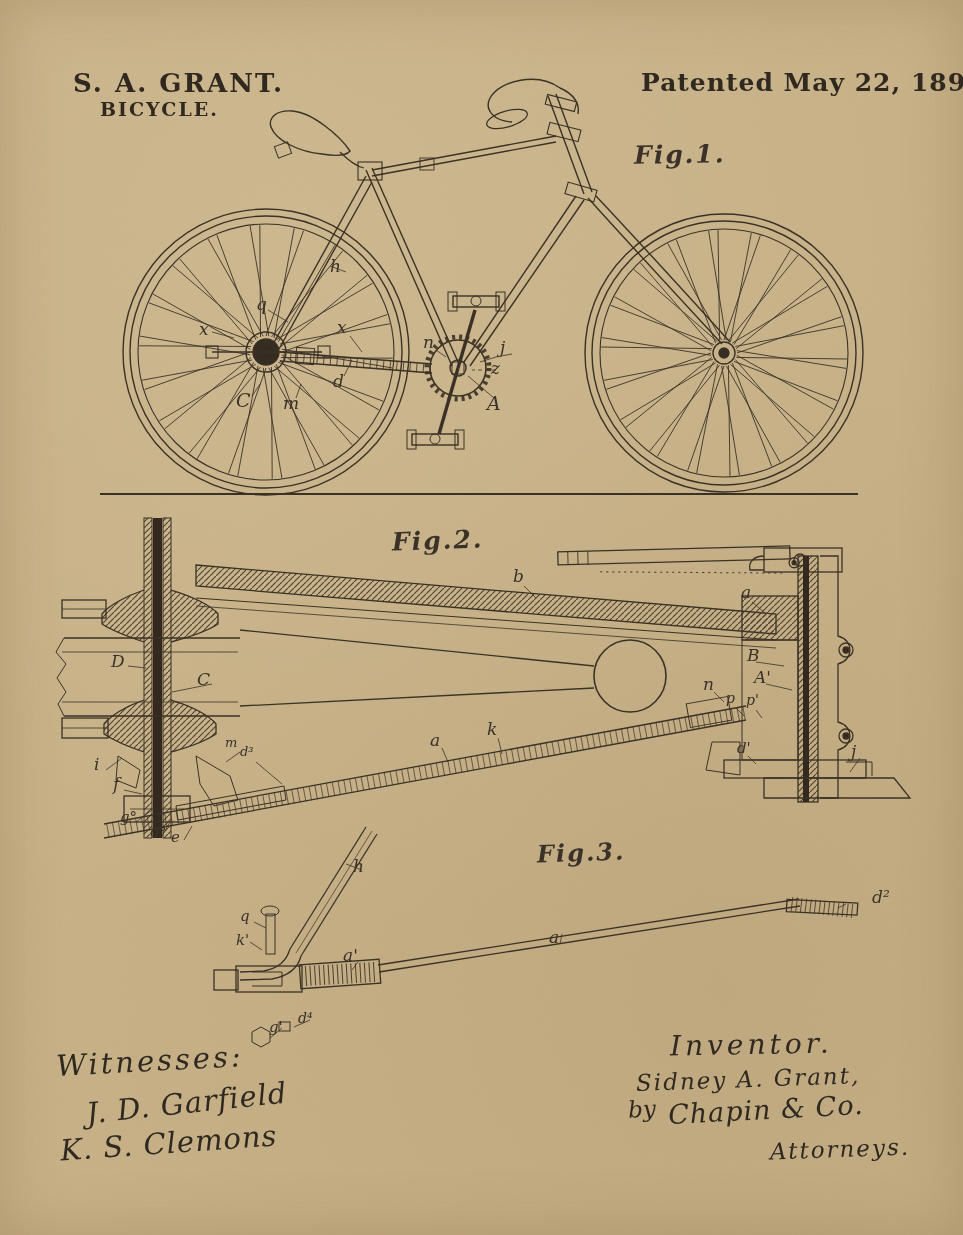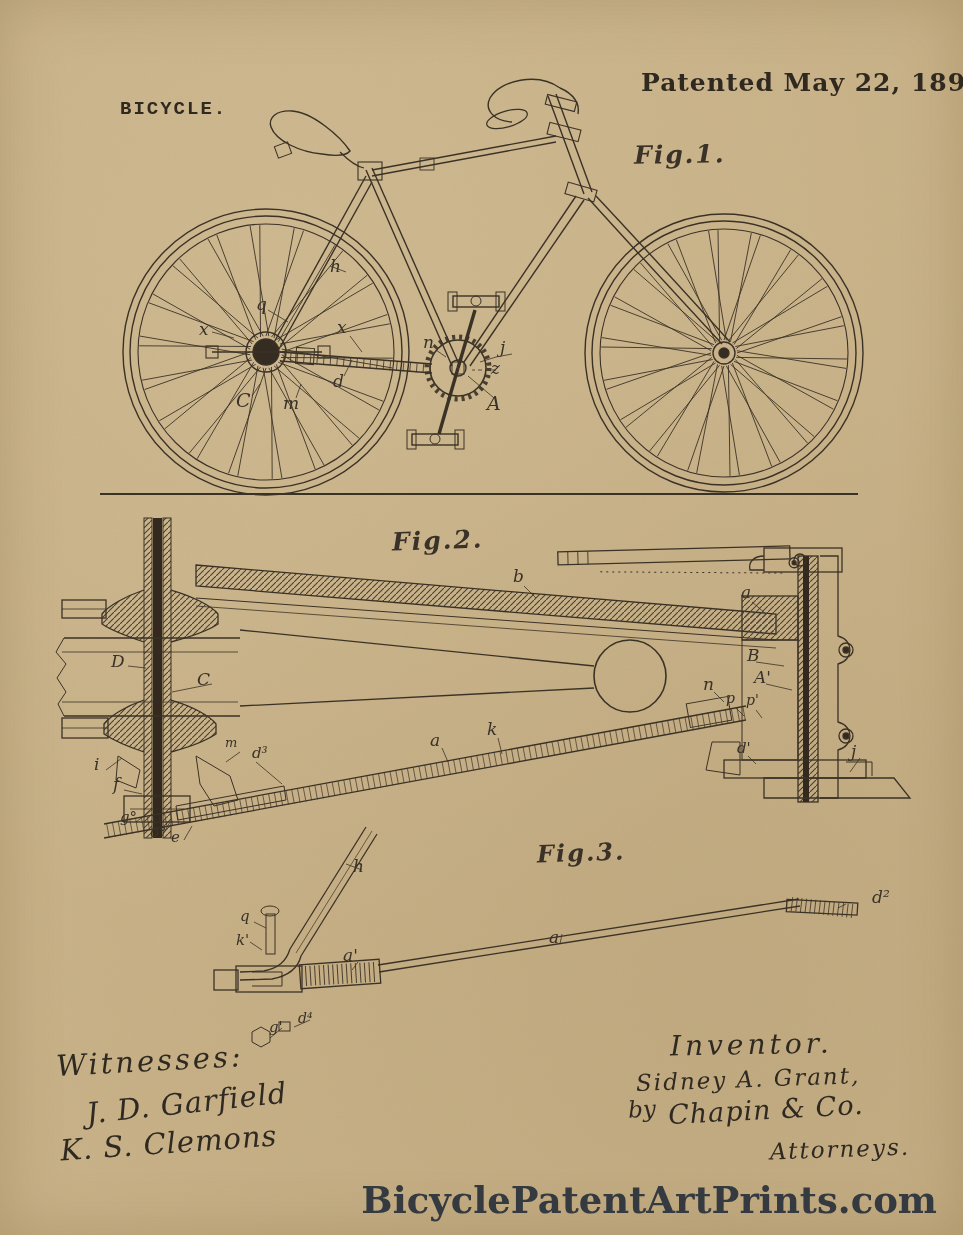--- a/index.html
+++ b/index.html
@@ -10,21 +10,21 @@
       radial-gradient(circle at 30% 20%, rgba(255,246,220,.10), rgba(0,0,0,0) 60%),
       radial-gradient(circle at 75% 80%, rgba(120,95,55,.10), rgba(0,0,0,0) 55%);
     box-shadow: inset 0 0 60px rgba(110,85,45,.25);
     font-family:"DejaVu Serif", serif;
     color:#352e24;
   }
   .art{position:absolute;inset:0;}
   .txt{position:absolute;white-space:nowrap;}
   .hdr{font-weight:bold;color:#30291f;}
   .name{left:73px;top:68px;font-size:26px;letter-spacing:2px;}
-  .subtitle{left:120px;top:98px;font-size:19px;letter-spacing:2px;font-family:Liberation Mono, monospace;}
+  .subtitle{left:100px;top:98px;font-size:19px;letter-spacing:2px;}
   .pdate{left:641px;top:68px;font-size:25px;letter-spacing:1px;}
   .figlab{font-style:italic;font-weight:bold;color:#3a3228;letter-spacing:2px;}
   .f1{left:634px;top:140px;font-size:25px;transform:rotate(-1deg);}
   .f2{left:392px;top:526px;font-size:25px;transform:rotate(-2deg);}
   .f3{left:537px;top:838px;font-size:24px;transform:rotate(-2deg);}
   .pl{position:absolute;font-style:italic;font-size:17px;color:#3a3228;}
   .script{font-style:italic;color:#2f2a21;}
   .wit{left:56px;top:1044px;font-size:29px;letter-spacing:3px;transform:rotate(-3deg);}
   .sig1{left:86px;top:1086px;font-size:29px;transform:rotate(-6deg);letter-spacing:1px;}
   .sig2{left:60px;top:1126px;font-size:29px;transform:rotate(-4deg);letter-spacing:1px;}
@@ -530,20 +530,21 @@
         <line x1="250" y1="942" x2="262" y2="950"></line>
           <line x1="358" y1="962" x2="352" y2="970"></line>
         <line x1="560" y1="944" x2="562" y2="934"></line>
           <line x1="846" y1="904" x2="838" y2="908"></line>
         <line x1="282" y1="1028" x2="270" y2="1038"></line>
           <line x1="310" y1="1020" x2="294" y2="1027"></line>
       </g>
     </g>
   </svg>
 
+  <div class="txt hdr name">S. A. GRANT.</div>
   <div class="txt hdr subtitle">BICYCLE.</div>
   <div class="txt hdr pdate">Patented May 22, 1894.</div>
 
   <div class="txt figlab f1">Fig.1.</div>
   <div class="txt figlab f2">Fig.2.</div>
   <div class="txt figlab f3">Fig.3.</div>
 
   <span class="pl" style="left:330px;top:256px">h</span>
   <span class="pl" style="left:256px;top:294px">q</span>
   <span class="pl" style="left:199px;top:319px">x</span>
@@ -563,21 +564,21 @@
   <span class="pl" style="left:747px;top:645px">B</span>
   <span class="pl" style="left:754px;top:667px">A'</span>
   <span class="pl" style="left:703px;top:674px">n</span>
   <span class="pl" style="left:726px;top:690px;font-size:14px">p</span>
   <span class="pl" style="left:746px;top:692px;font-size:14px">p'</span>
   <span class="pl" style="left:737px;top:739px;font-size:15px">d'</span>
   <span class="pl" style="left:851px;top:741px">j</span>
   <span class="pl" style="left:94px;top:754px">i</span>
   <span class="pl" style="left:113px;top:774px">f</span>
   <span class="pl" style="left:225px;top:735px;font-size:13px">m</span>
-  <span class="pl" style="left:252px;top:744px;font-size:15px">d³</span>
+  <span class="pl" style="left:240px;top:744px;font-size:13px">d³</span>
   <span class="pl" style="left:120px;top:808px;font-size:15px">g°</span>
   <span class="pl" style="left:150px;top:823px;font-size:15px">o°</span>
   <span class="pl" style="left:171px;top:828px;font-size:15px">e</span>
   <span class="pl" style="left:430px;top:730px">a</span>
   <span class="pl" style="left:487px;top:719px">k</span>
 
   <span class="pl" style="left:353px;top:856px">h</span>
   <span class="pl" style="left:240px;top:907px;font-size:15px">q</span>
   <span class="pl" style="left:236px;top:931px;font-size:15px">k'</span>
   <span class="pl" style="left:343px;top:945px">a'</span>
@@ -588,14 +589,13 @@
 
   <div class="txt script wit">Witnesses:</div>
   <div class="txt script sig1">J. D. Garfield</div>
   <div class="txt script sig2">K. S. Clemons</div>
   <div class="txt script inv">Inventor.</div>
   <div class="txt script invsig">Sidney A. Grant,</div>
   <div class="txt script by">by</div>
   <div class="txt script attsig">Chapin &amp; Co.</div>
   <div class="txt script att">Attorneys.</div>
 
-  <div class="txt wm">BicyclePatentArtPrints.com</div>
 </div>
 
 </body></html>

